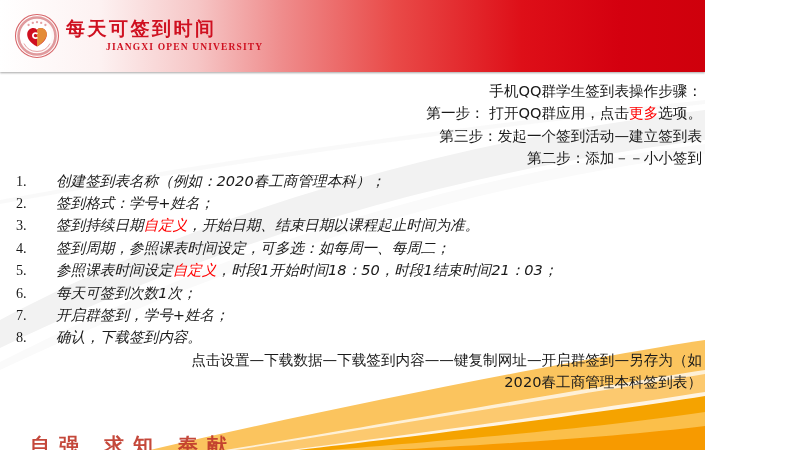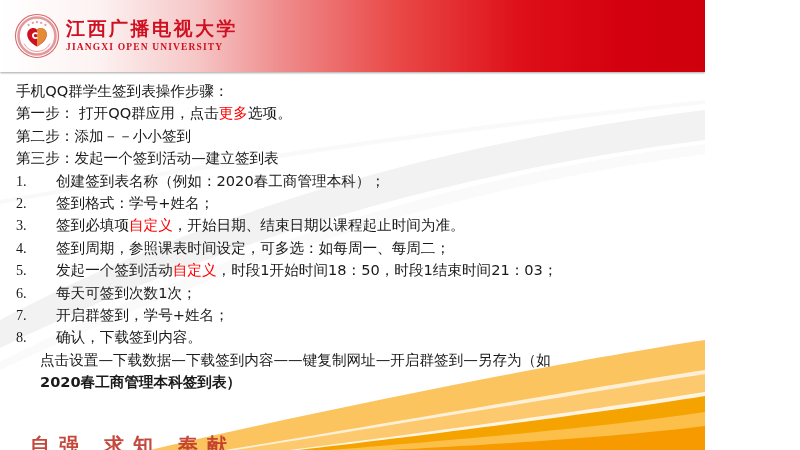--- a/index.html
+++ b/index.html
@@ -88,36 +88,38 @@
   }
   #brand-en {
     font-family: "Liberation Serif", "DejaVu Serif", serif;
     font-size: 9.5px;
     font-weight: 700;
     letter-spacing: 1.15px;
     color: #cf1020;
     line-height: 13px;
     white-space: nowrap;
     margin-top: 1px;
+    margin-left: 40px;
   }
 
   
   #body-text {
     position: absolute;
     left: 16px;
     top: 80px;
     width: 686px;
     color: #1a1a1a;
     font-size: 14.6px;
     line-height: 22.4px;
   }
   .line {
     white-space: nowrap;
     font-family: "DejaVu Sans", "Liberation Sans", sans-serif;
     height: 22.4px;
+    text-align: right;
   }
   .line.head {
     font-weight: 400;
   }
   .hl-red {
     color: #ff0000;
   }
 
   
   .numrow {
@@ -129,27 +131,27 @@
   }
   .numrow .num {
     width: 40px;
     flex: 0 0 40px;
     font-family: "Liberation Serif", "DejaVu Serif", serif;
     font-size: 14.2px;
     color: #1a1a1a;
   }
   .numrow .txt {
     flex: 1 1 auto;
+    font-style: italic;
   }
   .indent1 {
     padding-left: 24px;
   }
   .indent-hang {
     padding-left: 24px;
-    font-weight: bold;
   }
 
   
   #motto {
     position: absolute;
     left: 30px;
     top: 432px;
     font-family: "DejaVu Serif", "Liberation Serif", serif;
     font-size: 20px;
     font-weight: 700;
@@ -206,21 +208,21 @@
                  C32.8,17.5 29.9,14.9 26.6,14.9 C24.8,14.9 23.6,15.7 23,16.8 Z" fill="#e8a13c" opacity="0.85"></path>
         <path d="M21.4,19.2 C19.4,19.2 18.0,20.7 18.0,22.6 C18.0,24.6 19.5,26.0 21.5,26.0
                  C22.6,26.0 23.4,25.6 24.0,25.0 L22.8,23.7 C22.4,24.1 22.0,24.3 21.5,24.3
                  C20.5,24.3 19.8,23.6 19.8,22.6 C19.8,21.6 20.5,20.9 21.5,20.9
                  C22.0,20.9 22.4,21.1 22.8,21.5 L24.0,20.2 C23.4,19.6 22.5,19.2 21.4,19.2 Z" fill="#ffffff"></path>
         <path d="M10.0,30.5 A14.6,14.6 0 0,0 36.0,30.5" fill="none" stroke="#e5a0a3" stroke-width="1.0"></path>
       </svg>
     </div>
 
     <div id="brand">
-      <div id="brand-cn">江西广播电视大学</div>
+      <div id="brand-cn">每天可签到时间</div>
       <div id="brand-en">JIANGXI OPEN UNIVERSITY</div>
     </div>
 
     <div id="ribbon">
       <svg width="705" height="150" viewBox="0 0 705 150">
         <path d="M705,40 C560,62 330,108 150,150 L705,150 Z" fill="#fbc45e"></path>
         <path d="M705,66 C575,86 360,126 220,150 L705,150 Z" fill="#fdd徳" fill-opacity="0"></path>
         <path d="M705,70 C575,90 360,128 225,150 L705,150 Z" fill="#ffffff" opacity="0.75"></path>
         <path d="M705,74 C578,94 365,130 235,150 L705,150 Z" fill="#fcc96f"></path>
         <path d="M705,92 C590,110 400,136 290,150 L705,150 Z" fill="#ffffff" opacity="0.8"></path>
@@ -232,51 +234,51 @@
 
     <div id="body-text">
 
       <div class="line head">手机QQ群学生签到表操作步骤：</div>
 
       <div class="line">
         <span>第一步：</span><span> 打开QQ群应用，点击</span><span class="hl-red">更多</span><span>选项。</span>
       </div>
 
       <div class="line">
+        <span>第三步：</span><span>发起一个签到活动—建立签到表</span>
+      </div>
+
+      <div class="line">
         <span>第二步：</span><span>添加－－小小签到</span>
-      </div>
-
-      <div class="line">
-        <span>第三步：</span><span>发起一个签到活动—建立签到表</span>
       </div>
 
 
       <div class="numrow">
         <span class="num">1.</span>
         <span class="txt">创建签到表名称（例如：2020春工商管理本科）；</span>
       </div>
 
       <div class="numrow">
         <span class="num">2.</span>
         <span class="txt">签到格式：学号+姓名；</span>
       </div>
 
       <div class="numrow">
         <span class="num">3.</span>
-        <span class="txt"><span>签到必填项</span><span class="hl-red">自定义</span><span>，开始日期、结束日期以课程起止时间为准。</span></span>
+        <span class="txt"><span>签到持续日期</span><span class="hl-red">自定义</span><span>，开始日期、结束日期以课程起止时间为准。</span></span>
       </div>
 
       <div class="numrow">
         <span class="num">4.</span>
         <span class="txt">签到周期，参照课表时间设定，可多选：如每周一、每周二；</span>
       </div>
 
       <div class="numrow">
         <span class="num">5.</span>
-        <span class="txt"><span>发起一个签到活动</span><span class="hl-red">自定义</span><span>，时段1开始时间18：50，时段1结束时间21：03；</span></span>
+        <span class="txt"><span>参照课表时间设定</span><span class="hl-red">自定义</span><span>，时段1开始时间18：50，时段1结束时间21：03；</span></span>
       </div>
 
       <div class="numrow">
         <span class="num">6.</span>
         <span class="txt">每天可签到次数1次；</span>
       </div>
 
       <div class="numrow">
         <span class="num">7.</span>
         <span class="txt">开启群签到，学号+姓名；</span>

